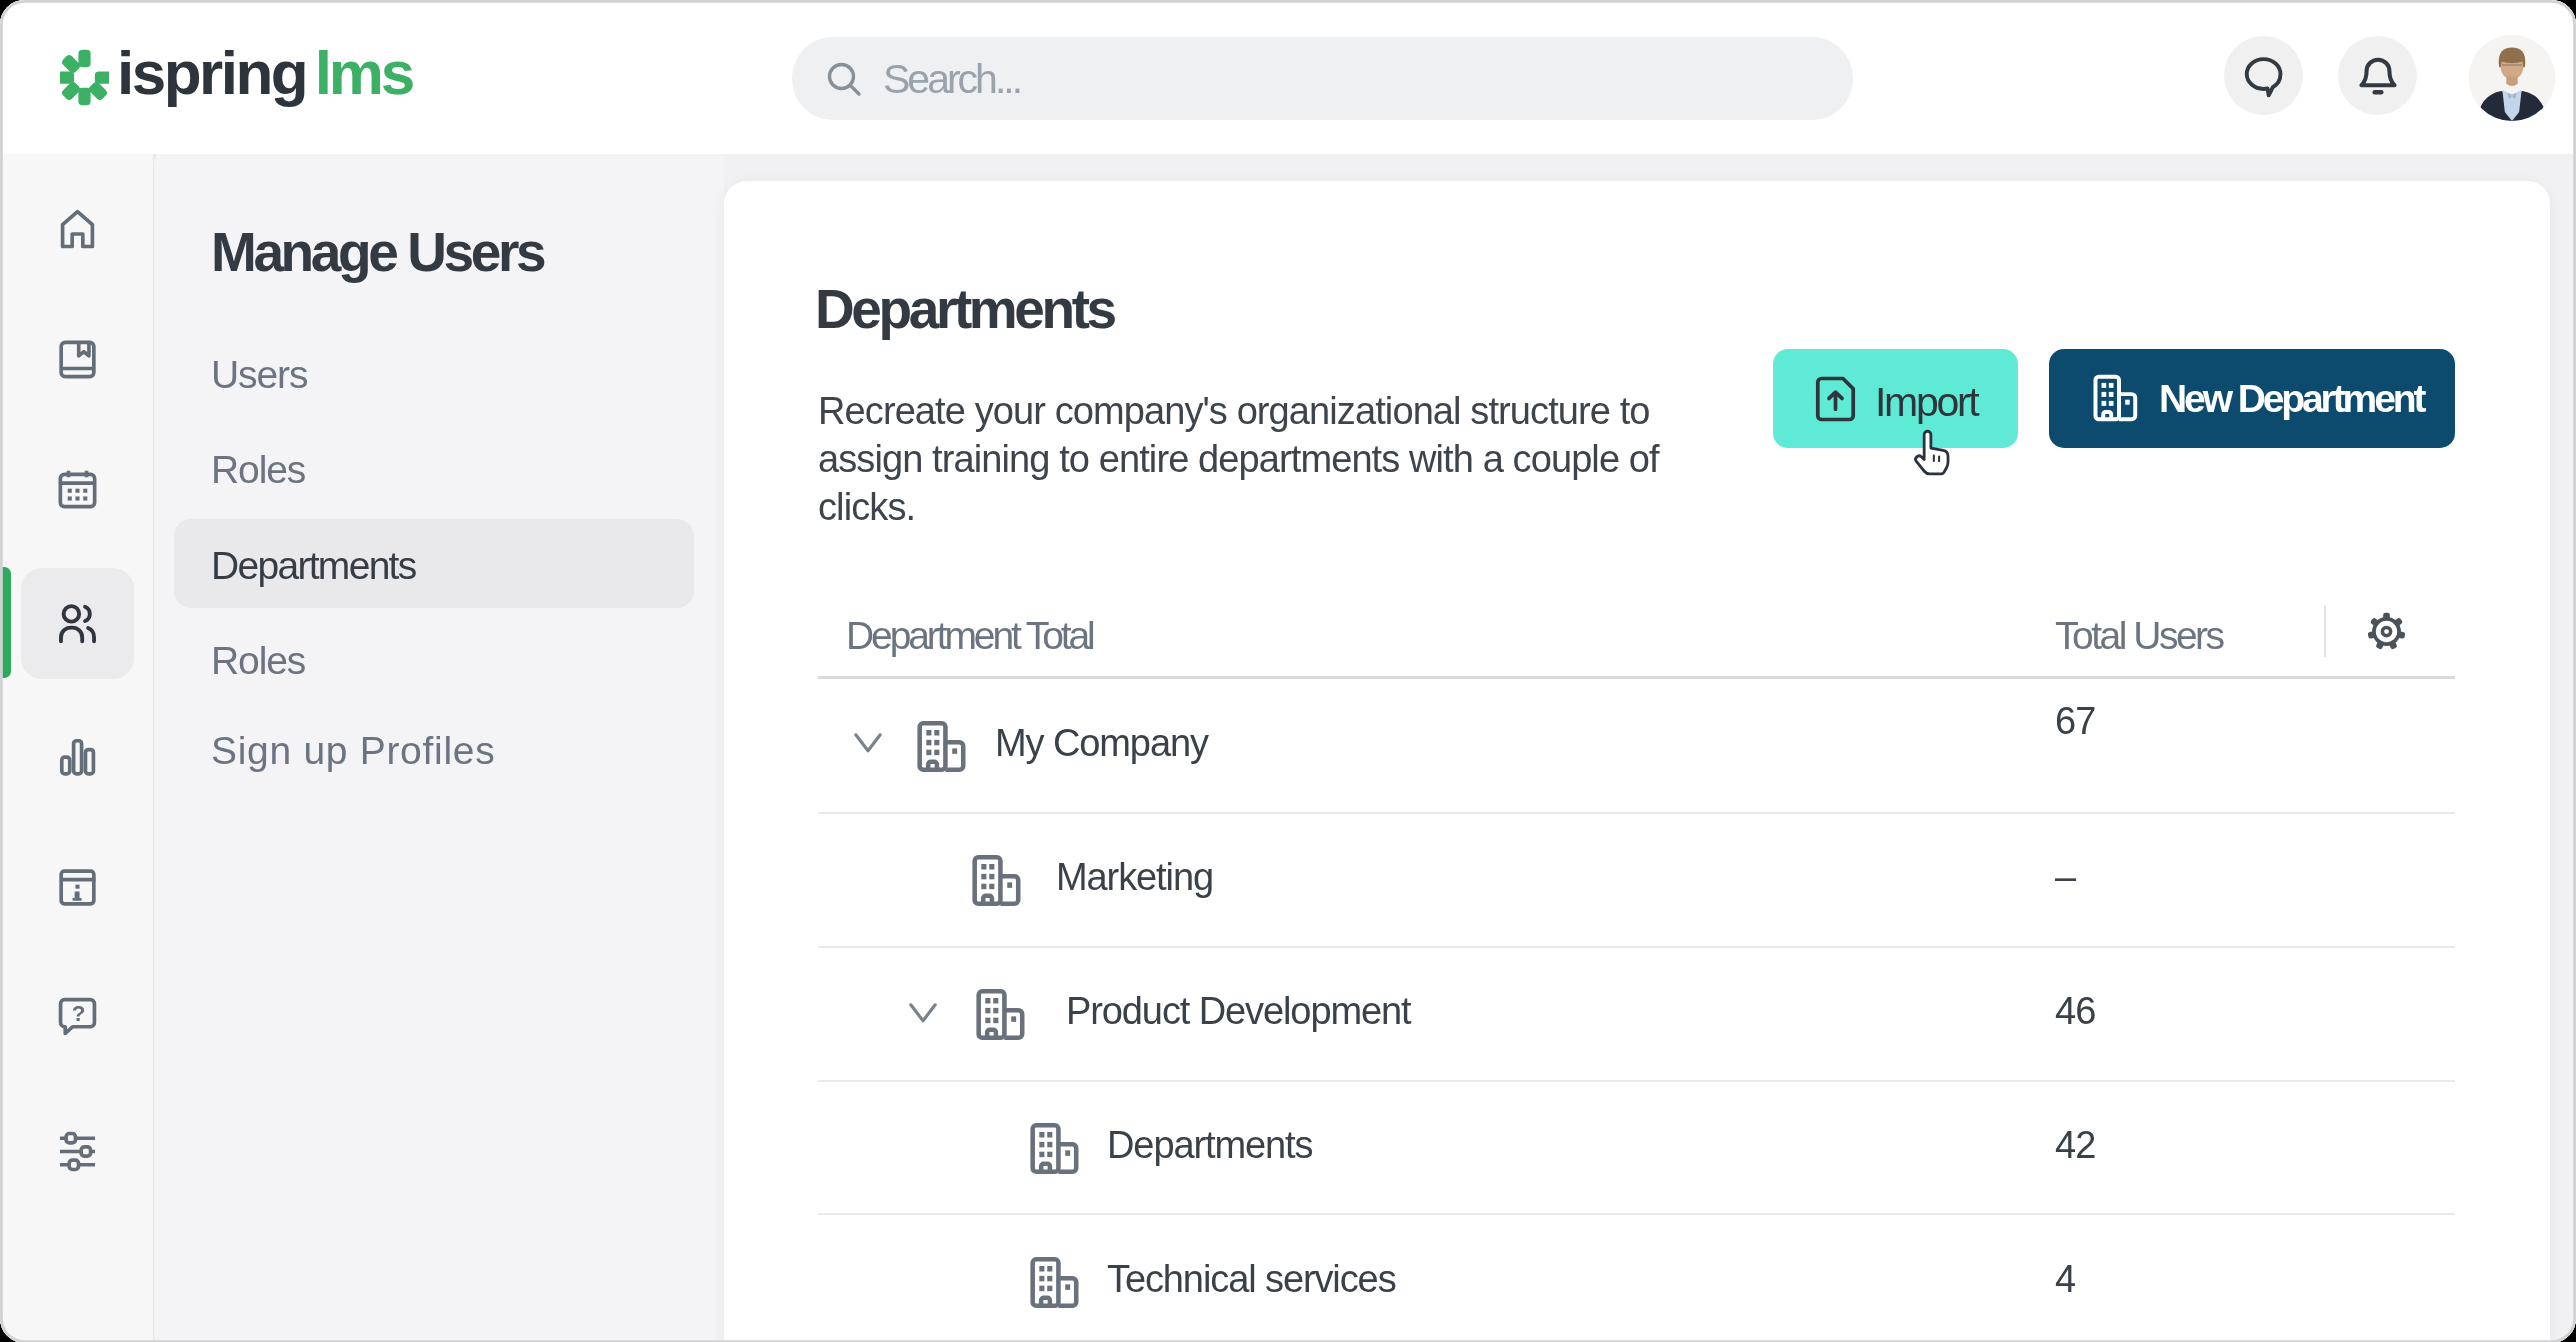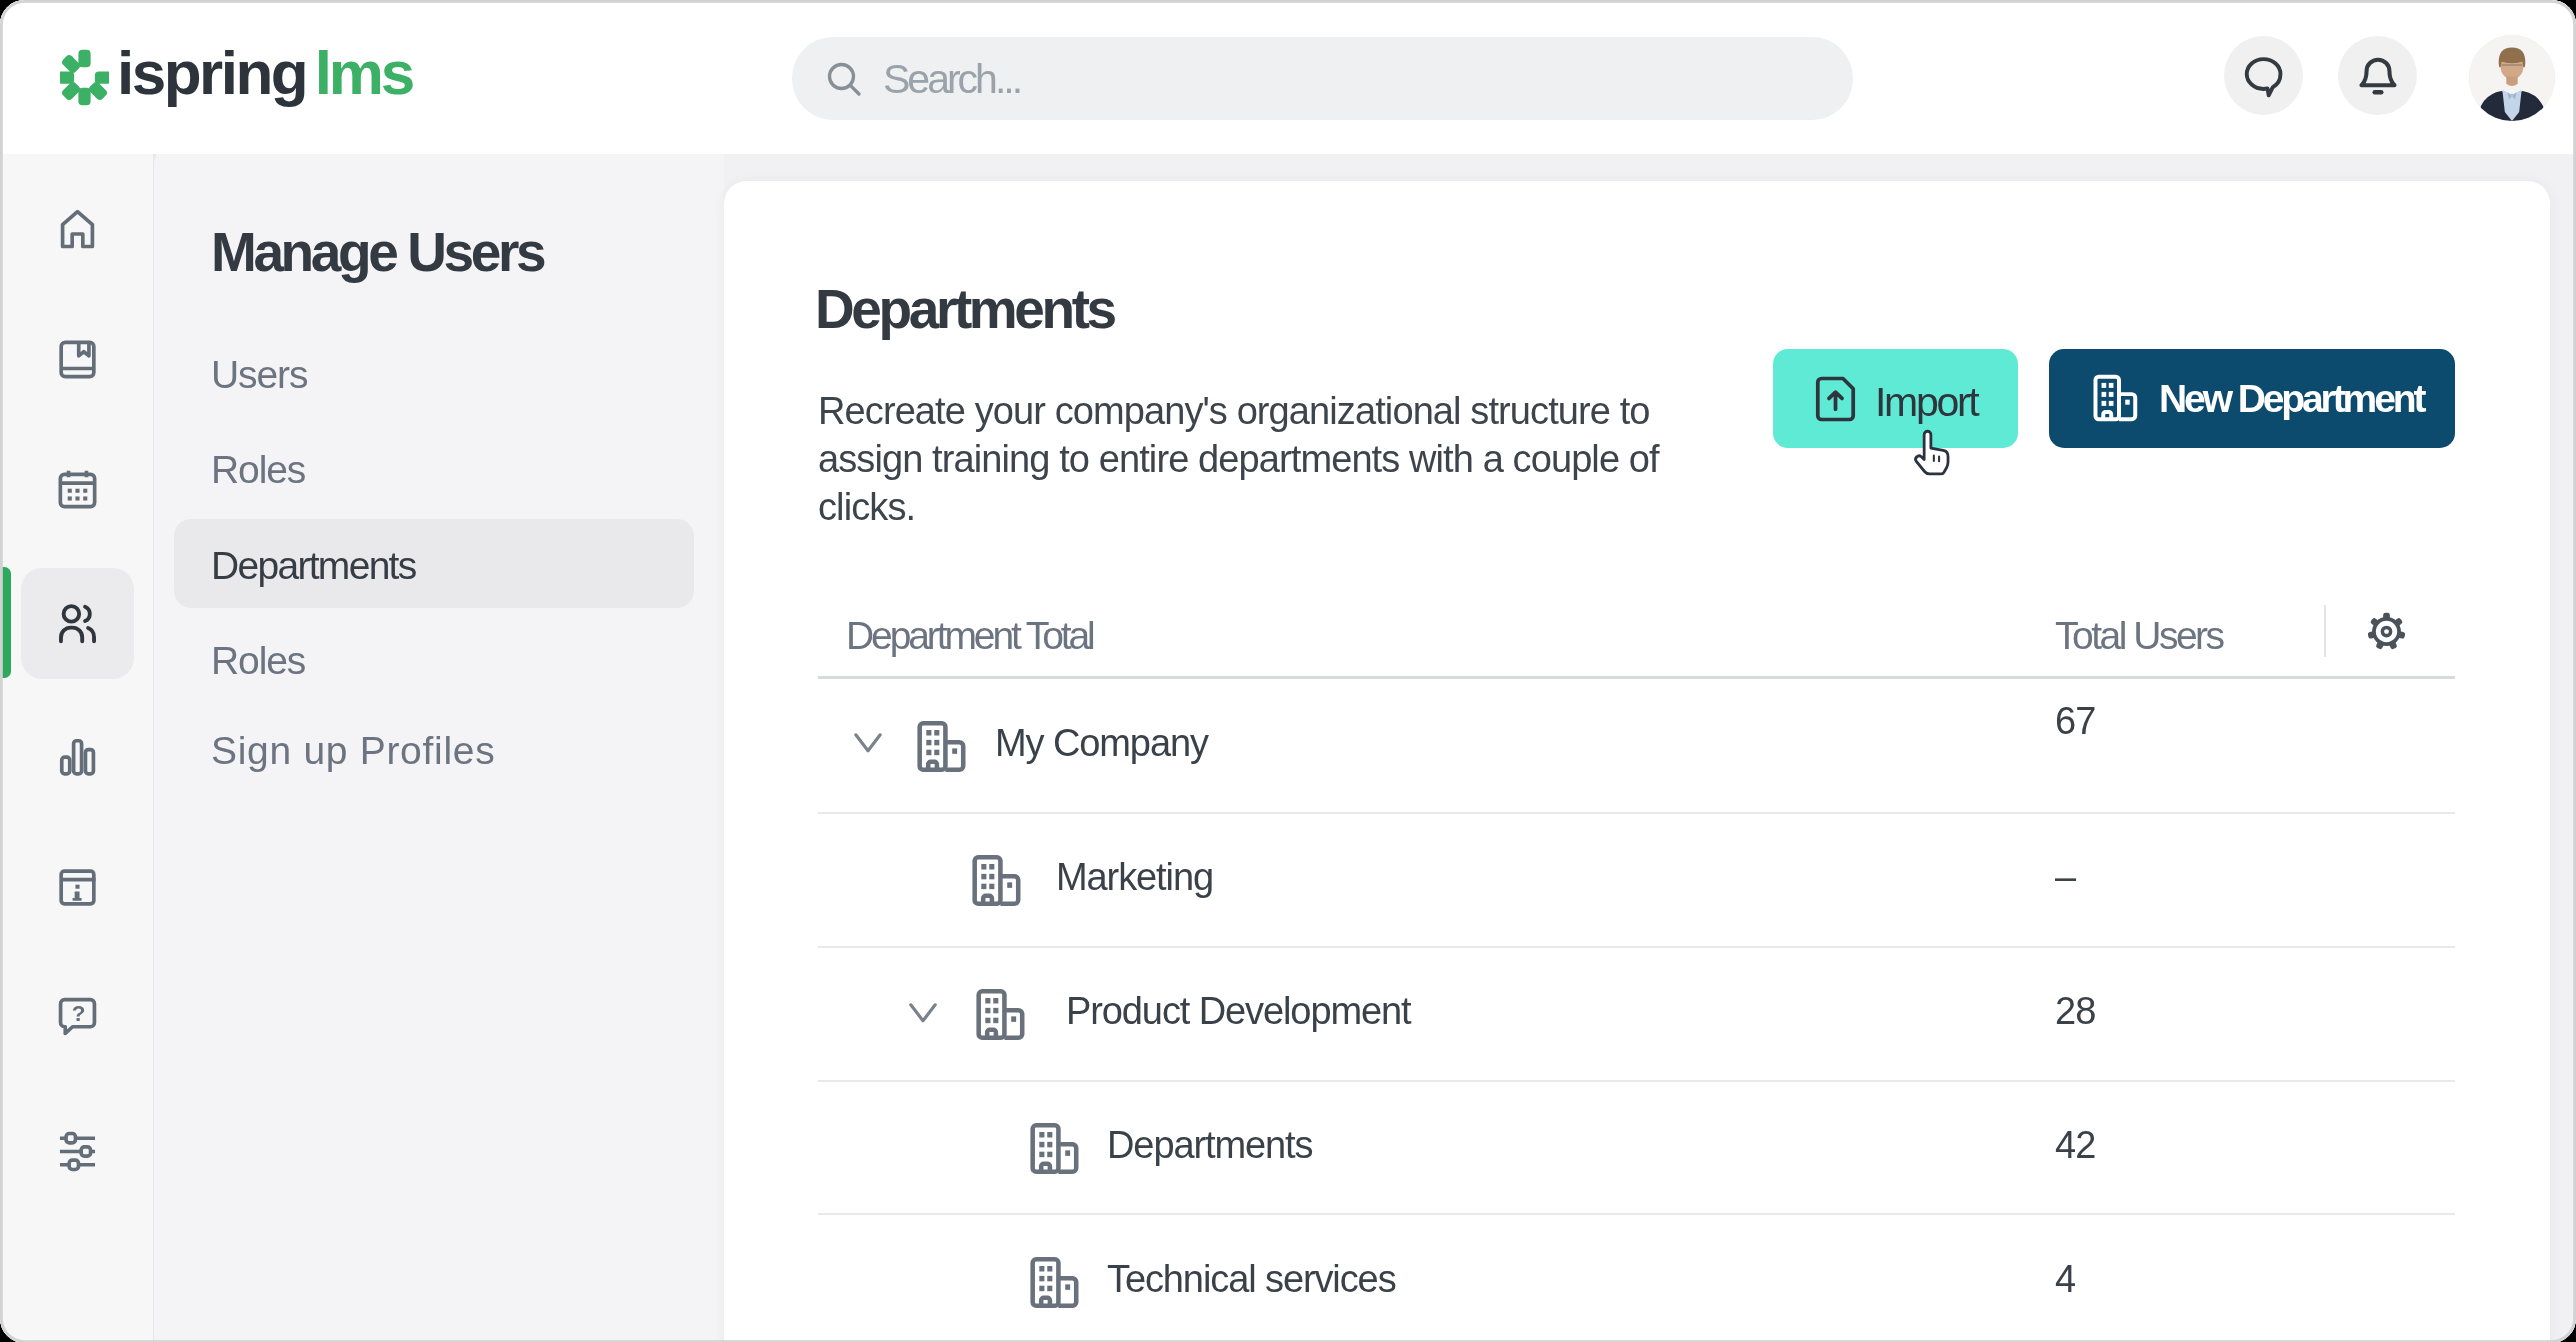--- a/index.html
+++ b/index.html
@@ -310,21 +310,21 @@
             <rect x="10.7" y="6.3" width="2.7" height="2.9"></rect>
           <rect x="6.5" y="11.5" width="2.7" height="2.9"></rect>
             <rect x="10.7" y="11.5" width="2.7" height="2.9"></rect>
           <rect x="6.5" y="16.7" width="2.7" height="2.9"></rect>
             <rect x="10.7" y="16.7" width="2.7" height="2.9"></rect>
           <rect x="20.2" y="16" width="2.6" height="2.9"></rect>
         </g>
         <path d="M7.5 27.3 v-2.9 a1.3 1.3 0 0 1 1.3-1.3 h2 a1.3 1.3 0 0 1 1.3 1.3 v2.9"></path>
       </svg>
       <div class="rowtxt" style="left:342px; top:811px;">Product Development</div>
-      <div class="num" style="top:811px;">28</div>
+      <div class="num" style="top:811px;">46</div>
       <div class="rline" style="top:899px;"></div>
 
       <svg class="bldg" style="left:303px; top:939px;" width="53" height="56" viewBox="0 0 28 29.5" fill="none" stroke="#69717c" stroke-width="2.4" stroke-linejoin="round">
         <rect x="3" y="2.7" width="13.6" height="24.6" rx="1.9"></rect>
         <path d="M16.6 12.8 h7.4 a2 2 0 0 1 2 2 v10.5 a2 2 0 0 1 -2 2 h-7.4"></path>
         <g fill="#69717c" stroke="none">
           <rect x="6.5" y="6.3" width="2.7" height="2.9"></rect>
             <rect x="10.7" y="6.3" width="2.7" height="2.9"></rect>
           <rect x="6.5" y="11.5" width="2.7" height="2.9"></rect>
             <rect x="10.7" y="11.5" width="2.7" height="2.9"></rect>

